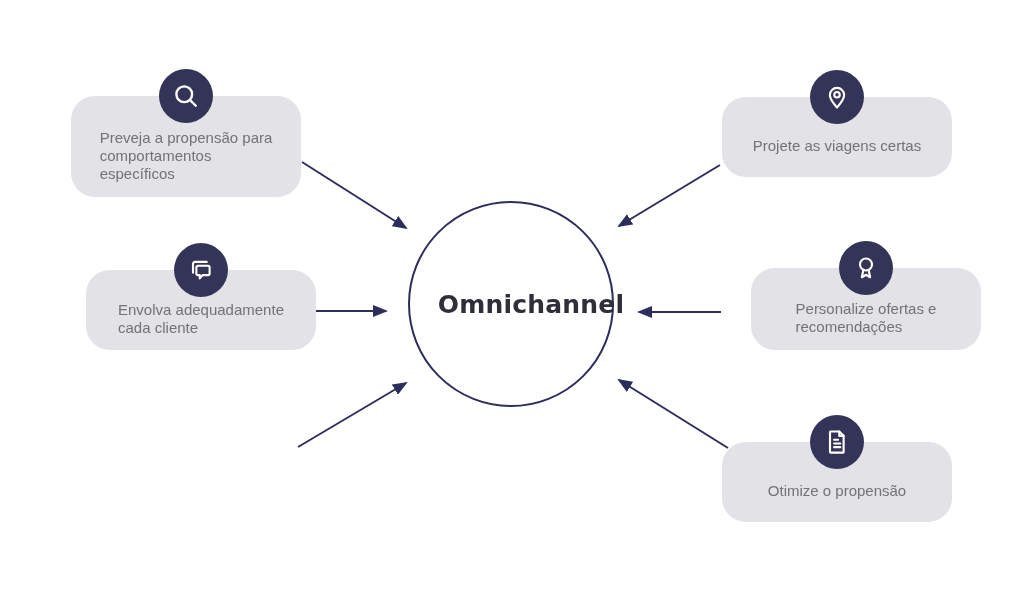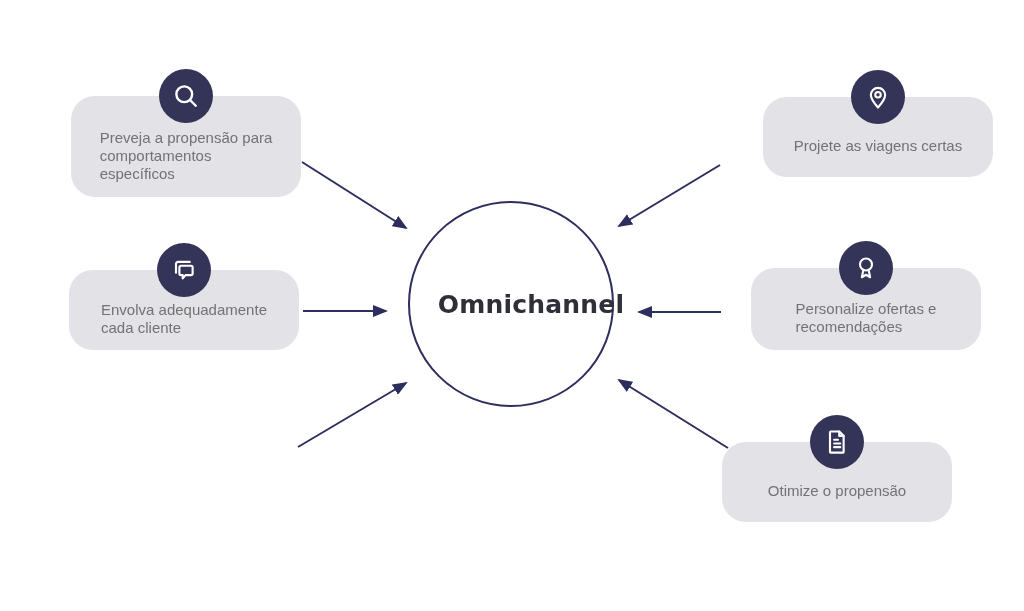--- a/index.html
+++ b/index.html
@@ -92,33 +92,33 @@
       <svg width="30" height="30" viewBox="0 0 24 24" stroke="#ffffff" stroke-width="1.9" fill="none" stroke-linecap="round">
         <circle cx="10.6" cy="10.6" r="6.3"></circle>
         <line x1="15.3" y1="15.3" x2="19.8" y2="19.8"></line>
       </svg>
     </div>
     <div class="node-label">Preveja a propensão para
 comportamentos
 específicos</div>
   </div>
 
-  <div class="node" style="left:69px;top:270px;height:80px;">
+  <div class="node" style="left:86px;top:270px;height:80px;">
     <div class="icon-circle">
       <svg width="30" height="30" viewBox="0 0 24 24" stroke="#ffffff" stroke-width="1.7" fill="none" stroke-linecap="round" stroke-linejoin="round">
         <path d="M5.6 14.2 V7.1 a1.6 1.6 0 0 1 1.6 -1.6 h9.4"></path>
         <path d="M9.6 8.6 h8 a1.3 1.3 0 0 1 1.3 1.3 v4.9 a1.3 1.3 0 0 1 -1.3 1.3 h-4.4 l-2.2 2.6 v-2.6 h-1.4 a1.3 1.3 0 0 1 -1.3 -1.3 v-4.9 a1.3 1.3 0 0 1 1.3 -1.3 z"></path>
       </svg>
     </div>
     <div class="node-label">Envolva adequadamente
 cada cliente</div>
   </div>
 
 
-  <div class="node" style="left:722px;top:97px;height:80px;margin-left:41px;">
+  <div class="node" style="left:722px;top:97px;height:80px;">
     <div class="icon-circle">
       <svg width="30" height="30" viewBox="0 0 24 24" stroke="#ffffff" stroke-width="1.7" fill="none" stroke-linecap="round" stroke-linejoin="round">
         <path d="M12 20.4 C8.8 16.8 6.3 13.6 6.3 10.4 a5.7 5.7 0 1 1 11.4 0 c0 3.2 -2.5 6.4 -5.7 10 z"></path>
         <circle cx="12" cy="10.2" r="2.2"></circle>
       </svg>
     </div>
     <div class="node-label">Projete as viagens certas</div>
   </div>
 
   <div class="node" style="left:751px;top:268px;height:82px;">

